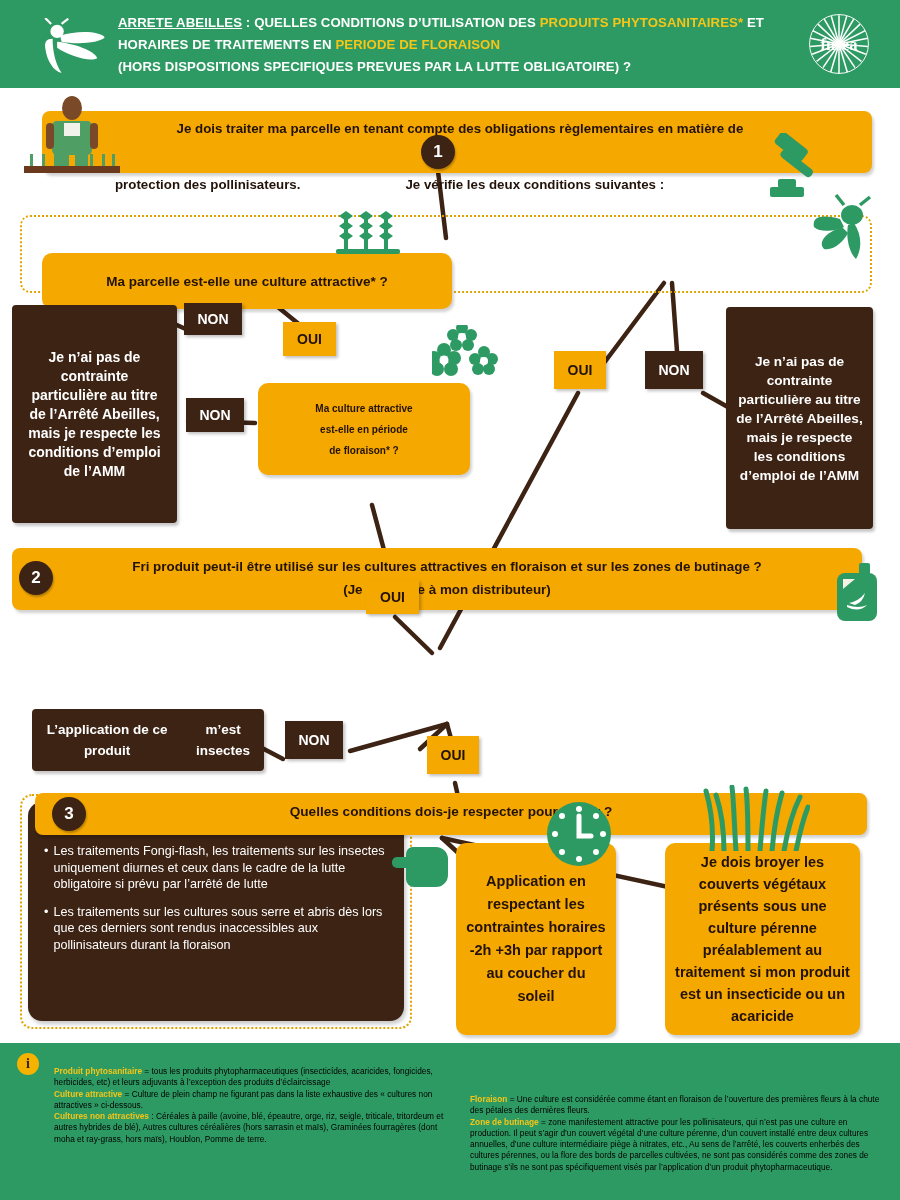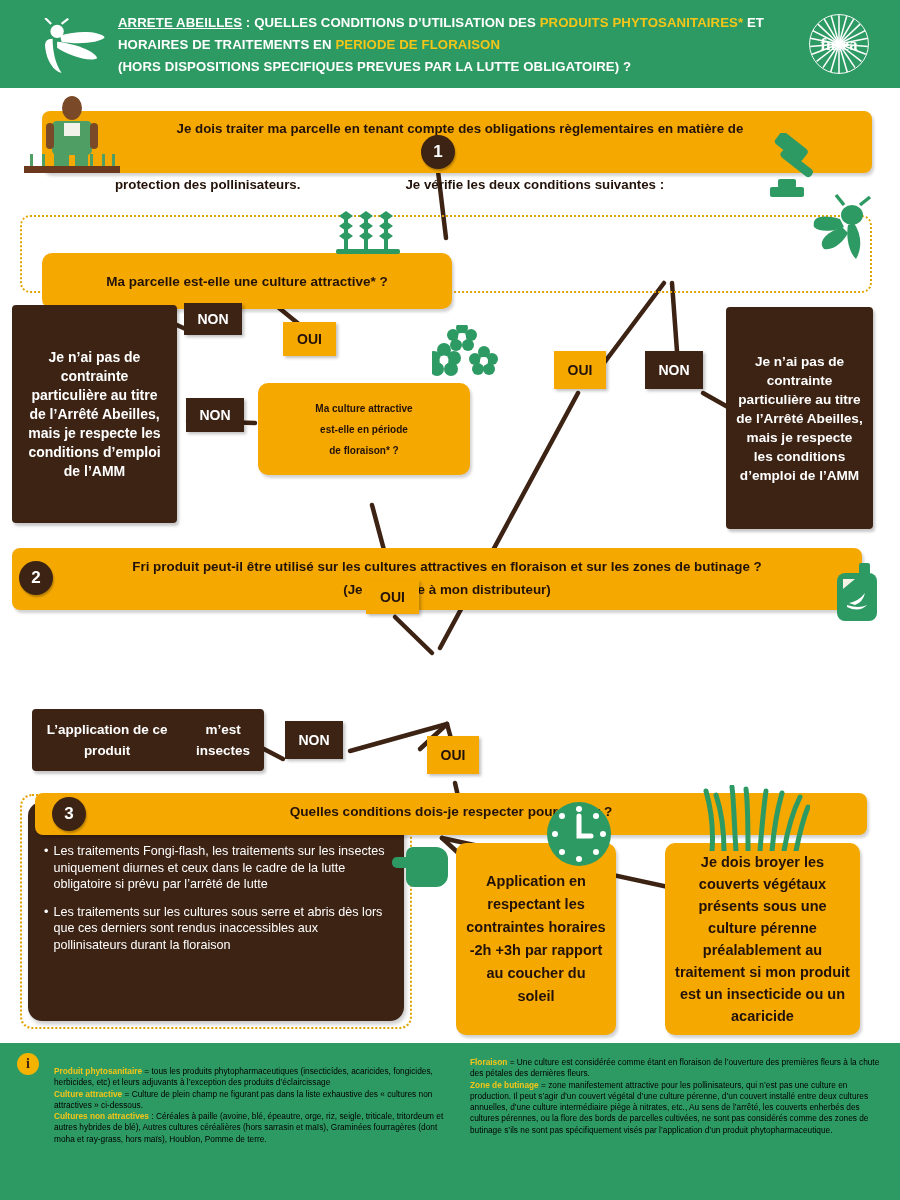--- a/index.html
+++ b/index.html
@@ -460,21 +460,21 @@
       <span class="fkey">Produit phytosanitaire</span><span> = tous les produits phytopharmaceutiques (insecticídes, acaricides, fongicides, herbicides, etc) et leurs adjuvants à l’exception des produits d’éclaircissage</span>
     </div>
     <div>
       <span class="fkey">Culture attractive</span><span> = Culture de plein champ ne figurant pas dans la liste exhaustive des « cultures non attractives » ci-dessous.</span>
     </div>
     <div>
       <span class="fkey">Cultures non attractives</span><span>  : Céréales à paille (avoine, blé, épeautre, orge, riz, seigle, triticale, tritordeum et autres hybrides de blé), Autres cultures céréalières (hors sarrasin et maïs), Graminées fourragères (dont moha et ray-grass, hors maïs), Houblon, Pomme de terre.</span>
     </div>
   </div>
 
-  <div class="footer-col" style="left:470px; top:1057px; width:420px;">
+  <div class="footer-col" style="left:470px; top:1094px; width:420px;">
     <div>
       <span class="fkey">Floraison</span><span> = Une culture est considérée comme étant en floraison de l’ouverture des premières fleurs à la chute des pétales des dernières fleurs.</span>
     </div>
     <div>
       <span class="fkey">Zone de butinage</span><span> = zone manifestement attractive pour les pollinisateurs, qui n’est pas une culture en production. Il peut s’agir d’un couvert végétal d’une culture pérenne, d’un couvert installé entre deux cultures annuelles, d’une culture intermédiaire piège à nitrates, etc., Au sens de l’arrêté, les couverts enherbés des cultures pérennes, ou la flore des bords de parcelles cultivées, ne sont pas considérés comme des zones de butinage s’ils ne sont pas spécifiquement visés par l’application d’un produit phytopharmaceutique.</span>
     </div>
   </div>
 
 </div>
 

